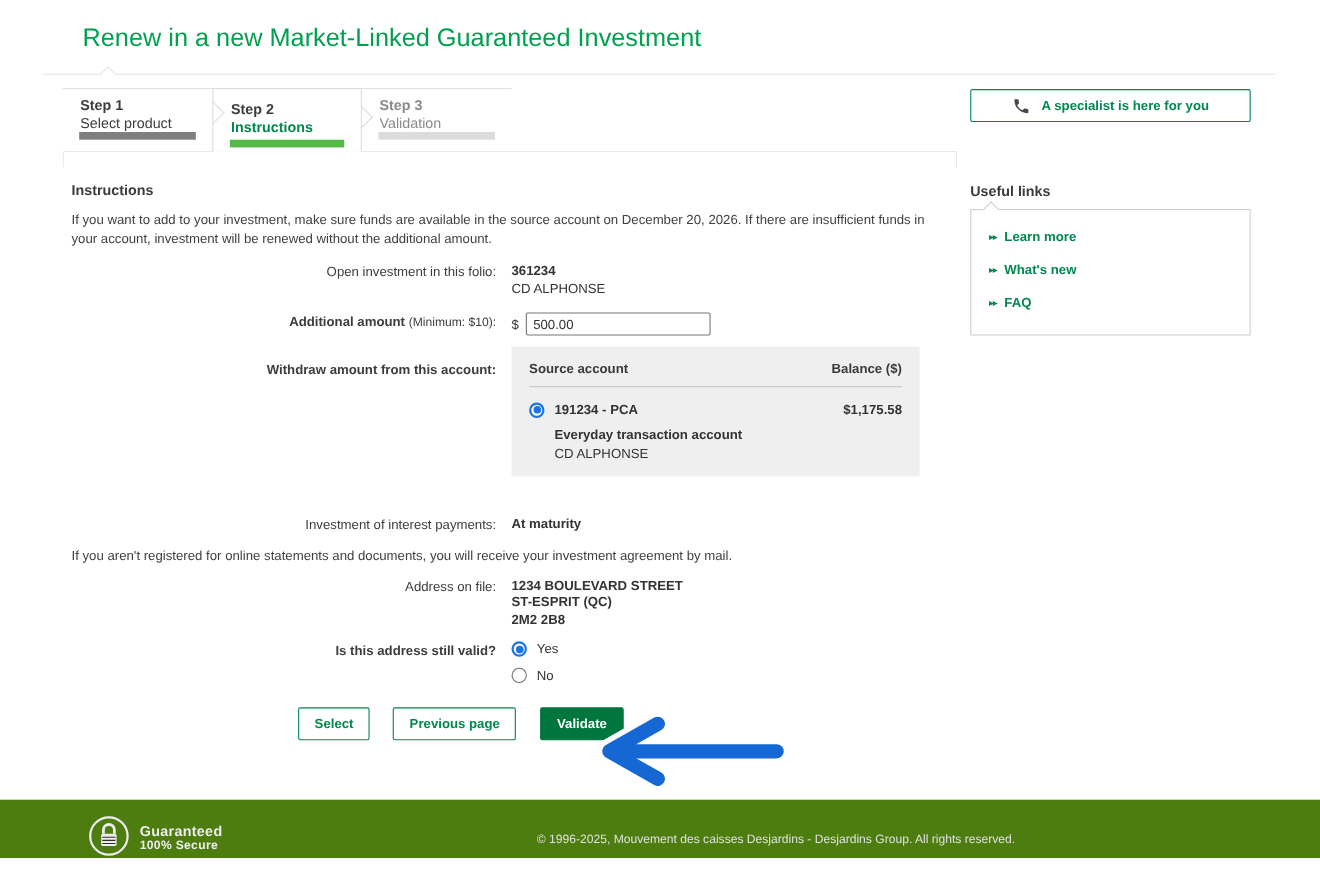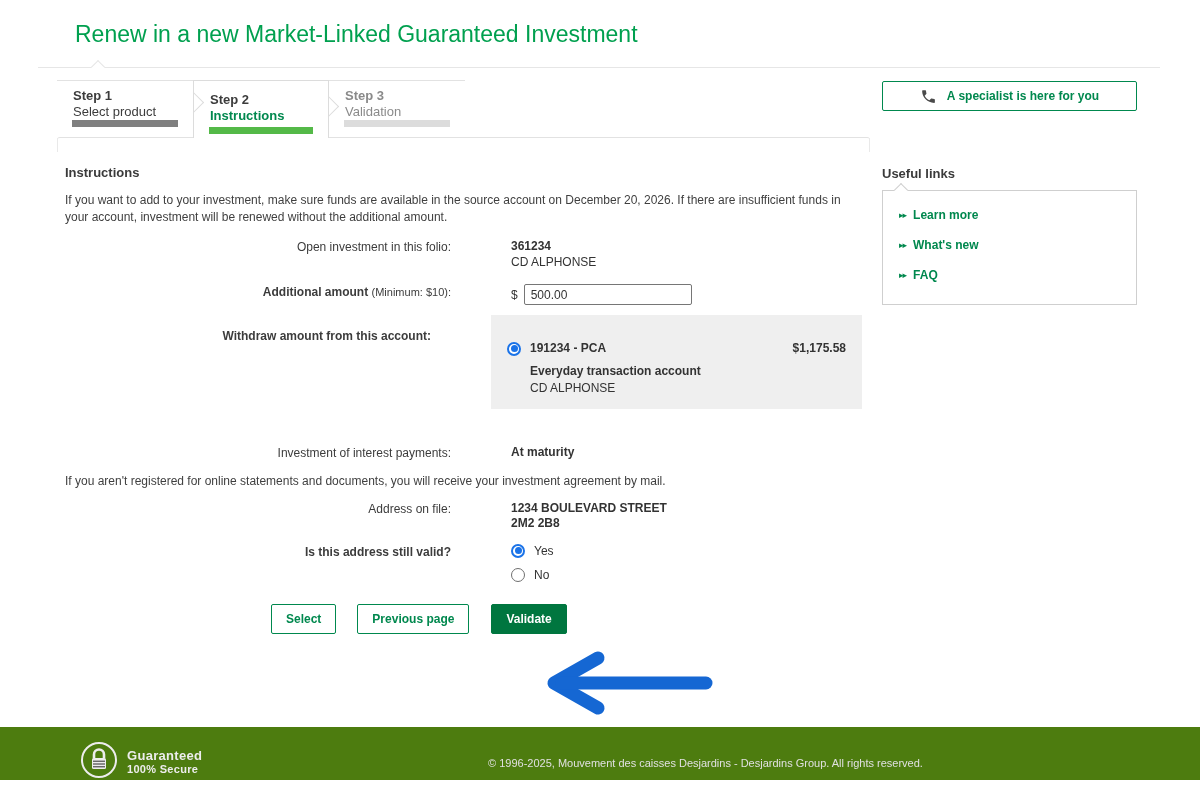--- a/index.html
+++ b/index.html
@@ -55,21 +55,21 @@
     background:#fff; padding:27px 8px 0 8px; z-index:1;
   }
   .panel::before, .panel::after {
     content:""; position:absolute; top:0; width:1px; height:14px; background:#e9e9e9;
   }
   .panel::before { left:0; } .panel::after { right:0; }
 
   .section-title { font-size:13px; font-weight:bold; color:#3a3a3a; margin-bottom:12px; }
   .intro { font-size:12px; line-height:17px; color:#3f3f3f; margin-bottom:13px; max-width:790px; }
 
-  .frow { display:flex; align-items:flex-start;gap:46px; }
+  .frow { display:flex; align-items:flex-start; }
   .flabel { width:400px; text-align:right; padding-right:14px; color:#3c3c3c; padding-top:1px; }
   .fvalue { flex:1; color:#333; }
   .bold { font-weight:bold; }
   .mb14 { margin-bottom:14px; } .mb6 { margin-bottom:6px; } .mb10 { margin-bottom:10px; }
   .mb36 { margin-bottom:36px; } .mb13 { margin-bottom:13px; } .mb12 { margin-bottom:12px; }
   .mb22 { margin-bottom:22px; }
   .line { line-height:15.5px; }
 
   .help-icon {
     display:inline-block; width:15px; height:15px; border-radius:50%;
@@ -227,20 +227,24 @@
           <span>$</span>
           <input class="amount-input" type="text" value="500.00" style="">
         </div>
       </div>
     </div>
 
     <div class="frow mb36">
       <div class="flabel bold" style="padding-top:14px;">Withdraw amount from this account:</div>
       <div class="fvalue">
         <div class="src-panel">
+          <div class="src-head">
+            <span>Source account</span>
+            <span>Balance ($)</span>
+          </div>
           <div class="src-row">
             <div>
               <div class="src-acct-line">
                 <span class="radio checked"></span>
                 <span class="bold line">191234 - PCA</span>
               </div>
               <div class="bold" style="margin:7px 0 3px 23px;">Everyday transaction account</div>
               <div style="margin-left:23px;">CD ALPHONSE</div>
             </div>
             <div class="src-balance">$1,175.58</div>
@@ -253,20 +257,21 @@
       <div class="flabel">Investment of interest payments:</div>
       <div class="fvalue bold">At maturity</div>
     </div>
 
     <p class="mb13" style="color:#3f3f3f;">If you aren't registered for online statements and documents, you will receive your investment agreement by mail.</p>
 
     <div class="frow mb12">
       <div class="flabel line">Address on file:</div>
       <div class="fvalue bold">
         <div class="line">1234 BOULEVARD STREET</div>
+        <div class="line">ST-ESPRIT (QC)</div>
         <div class="line">2M2 2B8</div>
       </div>
     </div>
 
     <div class="frow mb22">
       <div class="flabel bold">Is this address still valid?</div>
       <div class="fvalue">
         <div class="radio-row">
           <span class="radio checked"></span>
           <span>Yes</span>

